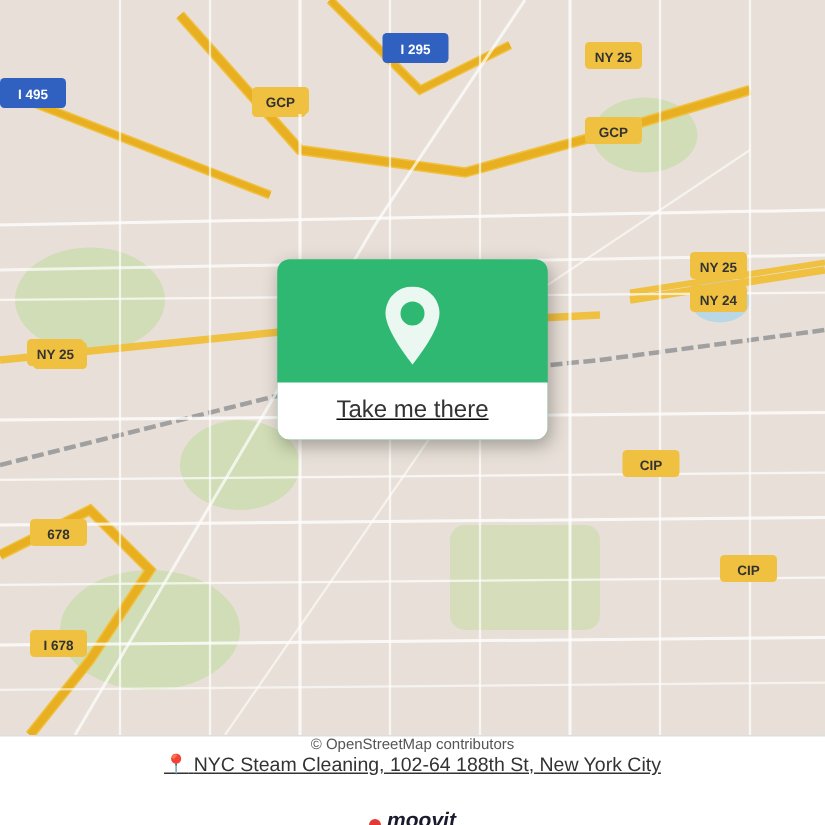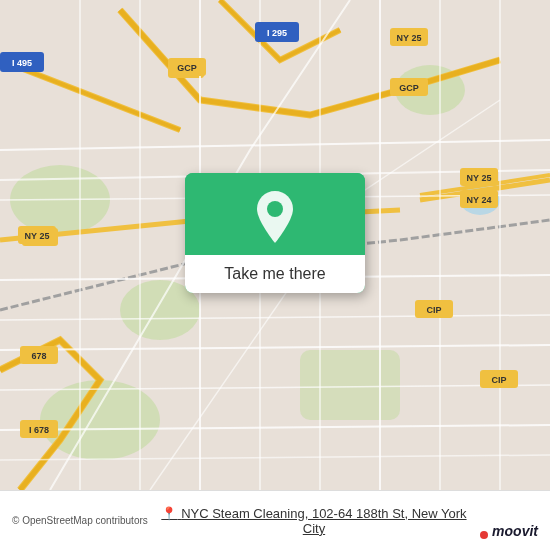--- a/index.html
+++ b/index.html
@@ -30,20 +30,21 @@
 
     
     #button-overlay {
       position: absolute;
       top: 50%;
       left: 50%;
       transform: translate(-50%, -60%);
       display: flex;
       flex-direction: column;
       align-items: center;
+      text-decoration: underline;
     }
 
     #take-me-there-btn {
       background-color: #2eb872;
       color: white;
       border: none;
       border-radius: 8px;
       padding: 0;
       cursor: pointer;
       display: flex;
@@ -87,20 +88,21 @@
     
     #bottom-bar {
       width: 550px;
       height: 60px;
       background-color: white;
       display: flex;
       align-items: center;
       justify-content: space-between;
       padding: 0 12px;
       border-top: 1px solid #ddd;
+      flex-direction: column;
     }
 
     #attribution-text {
       font-size: 10px;
       color: #555;
     }
 
     #location-text {
       font-size: 13px;
       color: #333;

